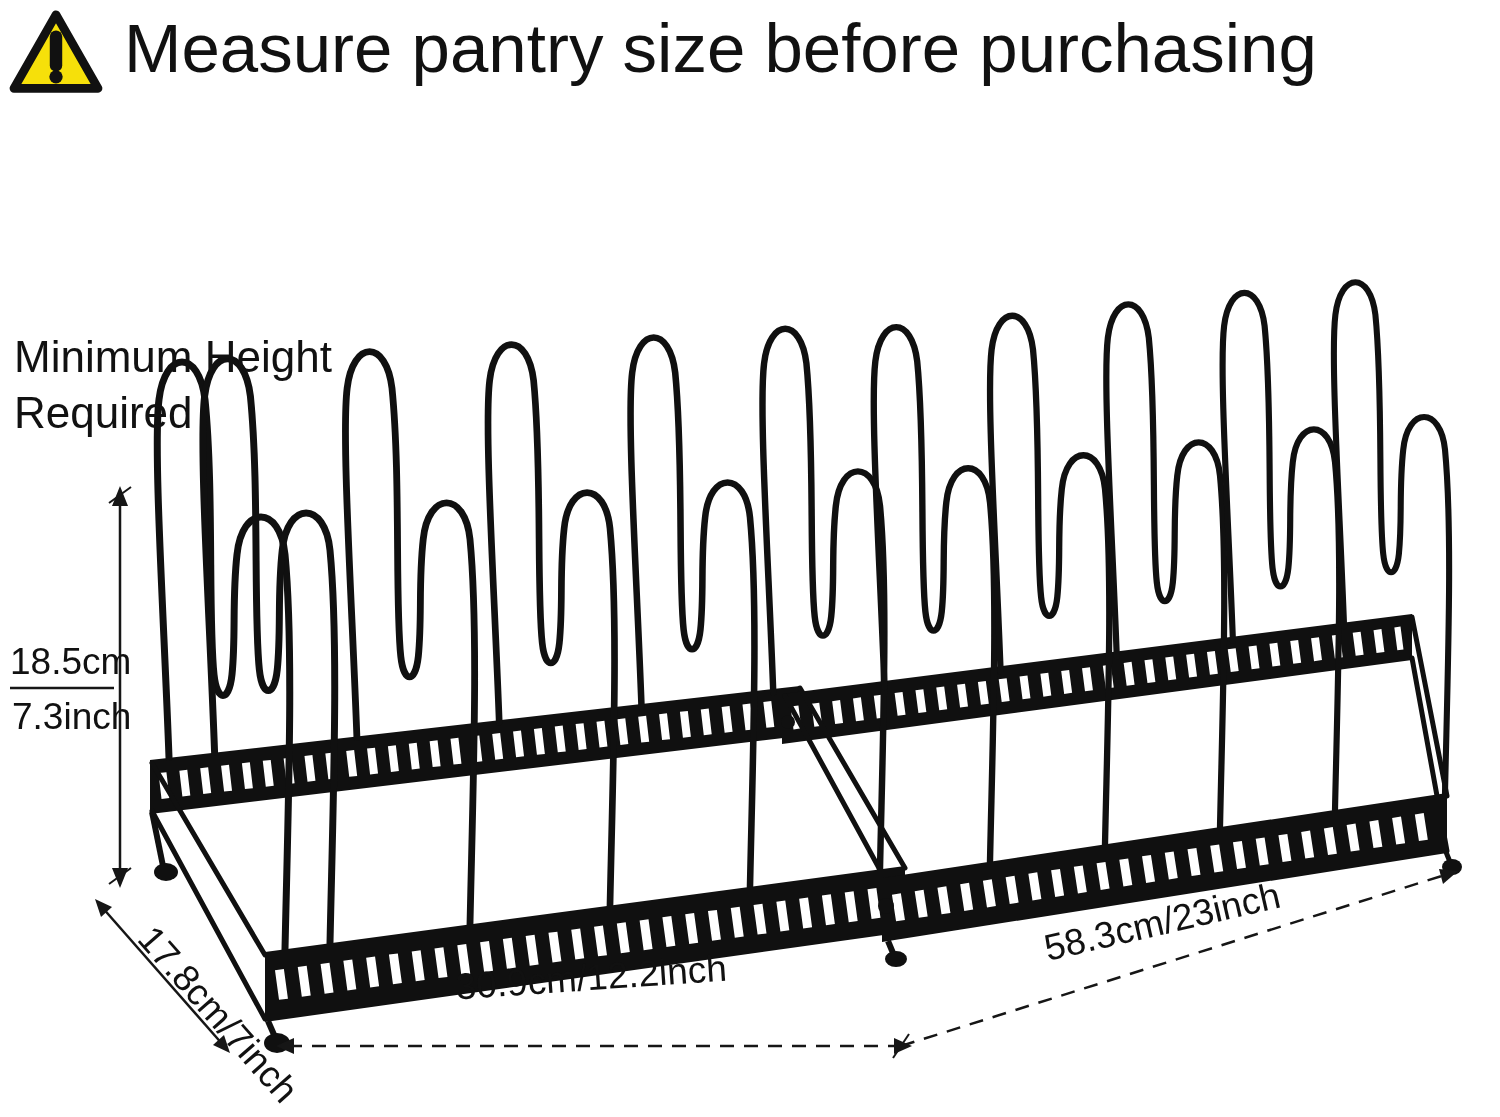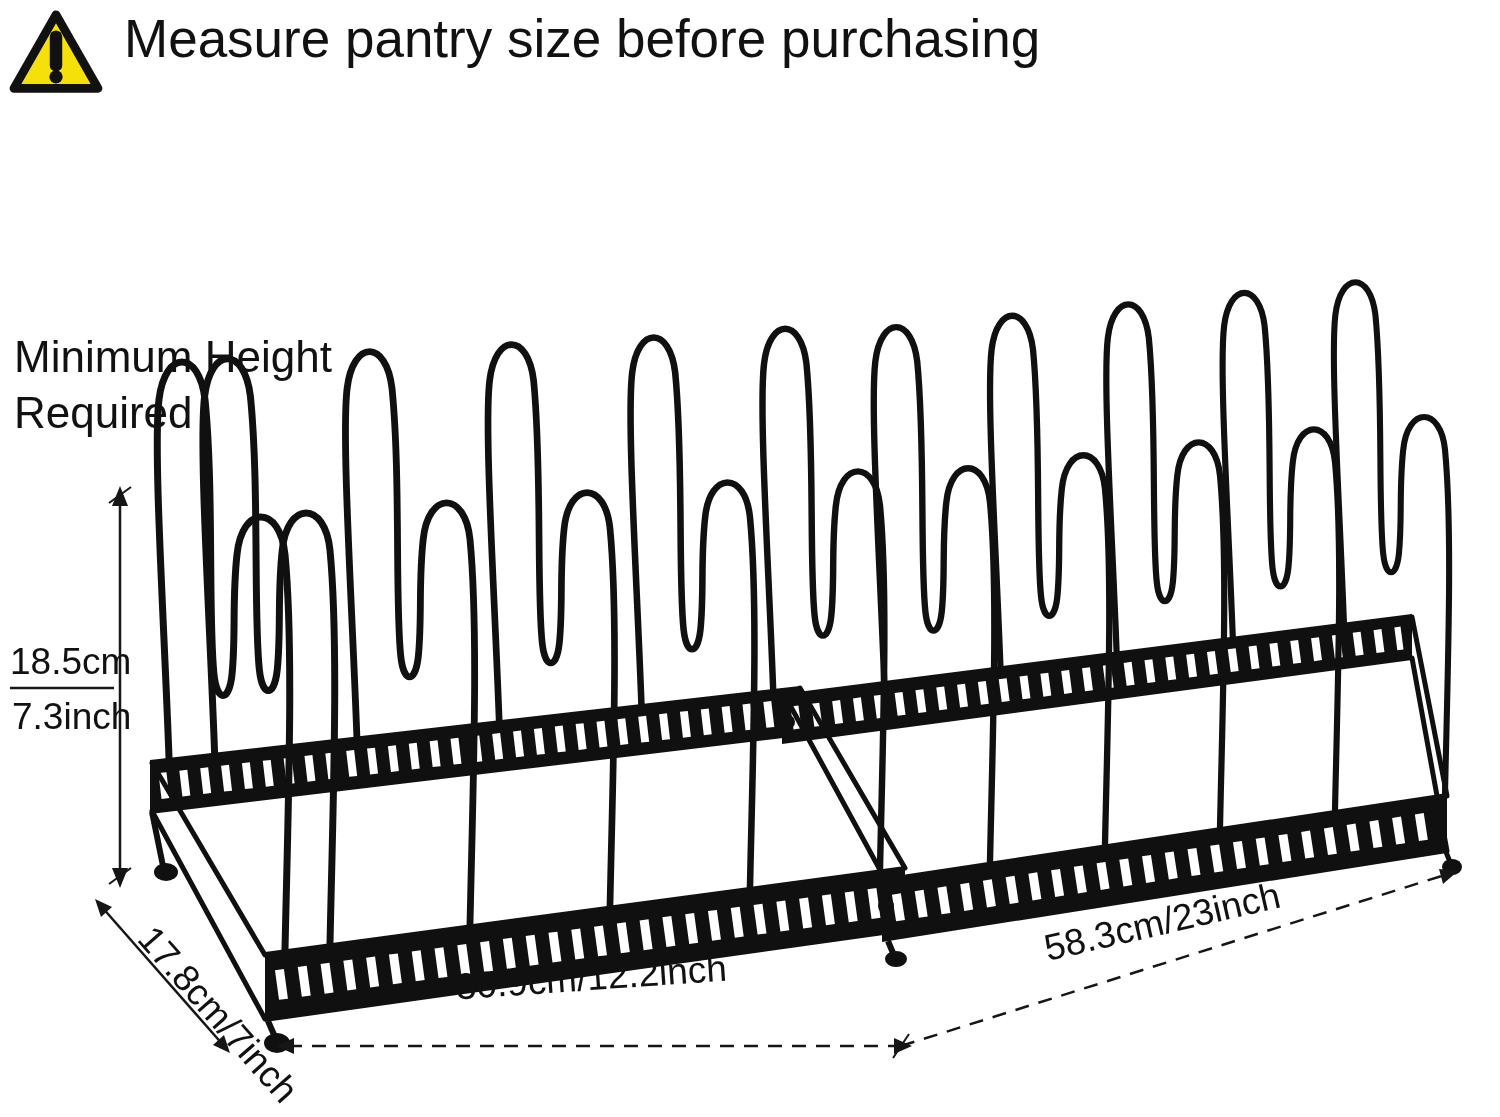--- a/index.html
+++ b/index.html
@@ -10,21 +10,21 @@
     font-family:"Liberation Sans", sans-serif;
     overflow:hidden;
   }
   .header{
     position:absolute;left:8px;top:6px;right:0;
     display:flex;align-items:flex-start;gap:20px;
     z-index:2;
   }
   .warn-icon{width:96px;height:88px;flex:0 0 auto;margin-top:2px;}
   .title{
-    font-size:53px;
+    font-size:69px;
     line-height:1.25;
     color:#111;
     letter-spacing:0px;
     white-space:nowrap;
   }
   svg.main{position:absolute;left:0;top:0;width:1500px;height:1117px;}
   svg text{font-family:"Liberation Sans", sans-serif;fill:#111;}
   .note{font-size:44px;}
   .dim{font-size:37px;}
   .frac{font-size:37px;}

